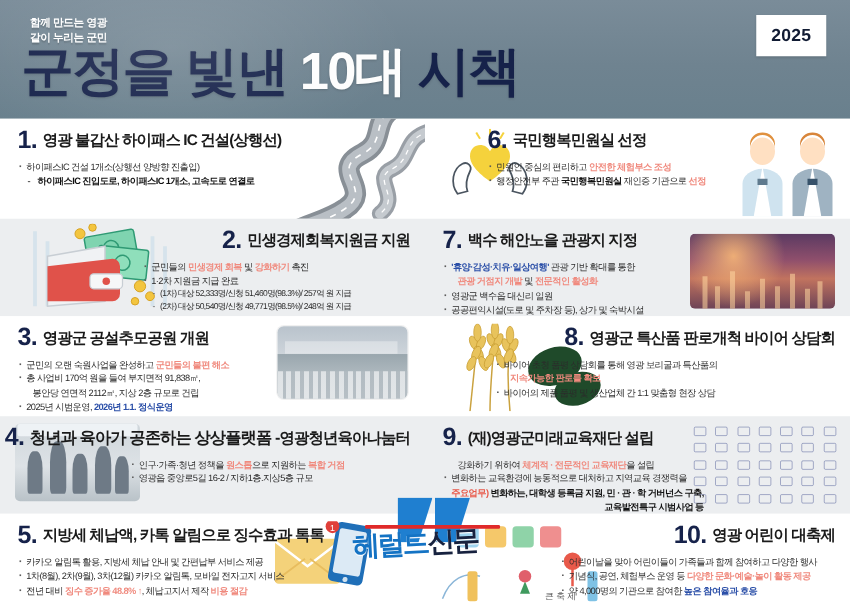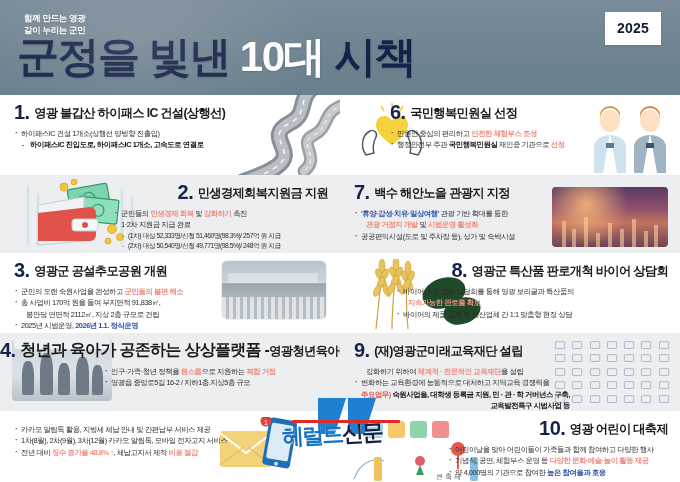--- a/index.html
+++ b/index.html
@@ -62,21 +62,21 @@
   
   .num{
     font-size:20px; font-weight:bold; color:#16224a; line-height:1;
     display:inline-block; vertical-align:-1px; letter-spacing:-.5px;
   }
   .cardtitle{
     font-size:12.3px; font-weight:bold; color:#1a1a1a;
     letter-spacing:-.7px; line-height:1; white-space:nowrap;
     display:inline-block; vertical-align:1px;
   }
-  .cardtitle.sm{ font-size:16px; }
+  .cardtitle.sm{ font-size:13px; }
   .titleline{ white-space:nowrap; line-height:1; }
 
   .bullets{ margin-top:6px; }
   .bl{
     position:relative; font-size:7.4px; color:#2b2b2b;
     letter-spacing:-.45px; line-height:1.52; padding-left:7px;
     white-space:nowrap;
   }
   .bl:before{
     content:"·"; position:absolute; left:1px; top:-1px;
@@ -338,21 +338,22 @@
             <i style="left:92px;height:16px;"></i>
           <i style="left:102px;height:22px;"></i>
         </div>
         <div class="body-l">
           <div class="titleline">
             <span class="num">7.</span>
             <span class="cardtitle">백수 해안노을 관광지 지정</span>
           </div>
           <div class="bullets">
               <div class="bl"><span class="hi-blue">'휴양·감성·치유·일상여행'</span><span> 관광 기반 확대를 통한</span></div>
-              <div class="bl cont"><span class="hi-red-l">관광 거점지 개발</span><span> 및 </span><span class="hi-red-l">시범운영 활성화</span></div>
+              <div class="bl cont"><span class="hi-red-l">관광 거점지 개발</span><span> 및 </span><span class="hi-red-l">전문적인 활성화</span></div>
+              <div class="bl"><span>영광군 백수읍 대신리 일원</span></div>
               <div class="bl"><span>공공편익시설(도로 및 주차장 등), 상가 및 숙박시설</span></div>
             </div>
         </div>
       </div>
     </div>
 
     <div class="row r3 band-white">
       <div class="cell">
         <div class="art photo3"></div>
         <div class="body-l">
@@ -483,21 +484,21 @@
             <span></span>
         </div>
         <div class="body-l">
           <div class="titleline">
             <span class="num">9.</span>
             <span class="cardtitle">(재)영광군미래교육재단 설립</span>
           </div>
           <div class="bullets">
               <div class="bl cont"><span>강화하기 위하여 </span><span class="hi-red-l">체계적 · 전문적인 교육재단</span><span>을 설립</span></div>
               <div class="bl"><span>변화하는 교육환경에 능동적으로 대처하고 지역교육 경쟁력을</span></div>
-              <div class="bl nb"><span class="tag">주요업무)</span><span class="bk"> 숙원사업을, 대학생 등록금 지원, 민 · 관 · 학 거버넌스 구축,</span></div>
+              <div class="bl nb"><span class="tag">주요업무)</span><span class="bk"> 변화하는, 대학생 등록금 지원, 민 · 관 · 학 거버넌스 구축,</span></div>
               <div class="bl cont" style="padding-left: 44px; text-align: right;"><span class="bk">교육발전특구 시범사업 등</span></div>
             </div>
         </div>
       </div>
     </div>
 
     <div class="row r5 band-white">
       <div class="cell">
         <div class="art mail5">
           <svg width="86" height="58" viewBox="0 0 86 58">
@@ -507,20 +508,24 @@
             <g transform="rotate(10 62 24)">
               <rect x="48" y="2" width="28" height="48" rx="4" fill="#1f6fb8"></rect>
               <rect x="51" y="7" width="22" height="36" rx="2" fill="#dceaf5"></rect>
               <circle cx="62" cy="47" r="2" fill="#cfe1ef"></circle>
             </g>
             <circle cx="48" cy="4" r="5.5" fill="#e0403a"></circle>
             <text x="48" y="7.5" font-size="7" fill="#fff" text-anchor="middle" font-family="sans-serif">1</text>
           </svg>
         </div>
         <div class="body-l">
+          <div class="titleline">
+            <span class="num">5.</span>
+            <span class="cardtitle">지방세 체납액, 카톡 알림으로 징수효과 톡톡</span>
+          </div>
           <div class="bullets">
               <div class="bl"><span>카카오 알림톡 활용, 지방세 체납 안내 및 간편납부 서비스 제공</span></div>
               <div class="bl"><span>1차(8월), 2차(9월), 3차(12월) 카카오 알림톡, 모바일 전자고지 서비스</span></div>
               <div class="bl"><span>전년 대비 </span><span class="hi-red-l">징수 증가율 48.8% ↑</span><span>, 체납고지서 제작 </span><span class="hi-red-l">비용 절감</span></div>
             </div>
         </div>
       </div>
 
       <div class="cell">
         <div class="art fest">

